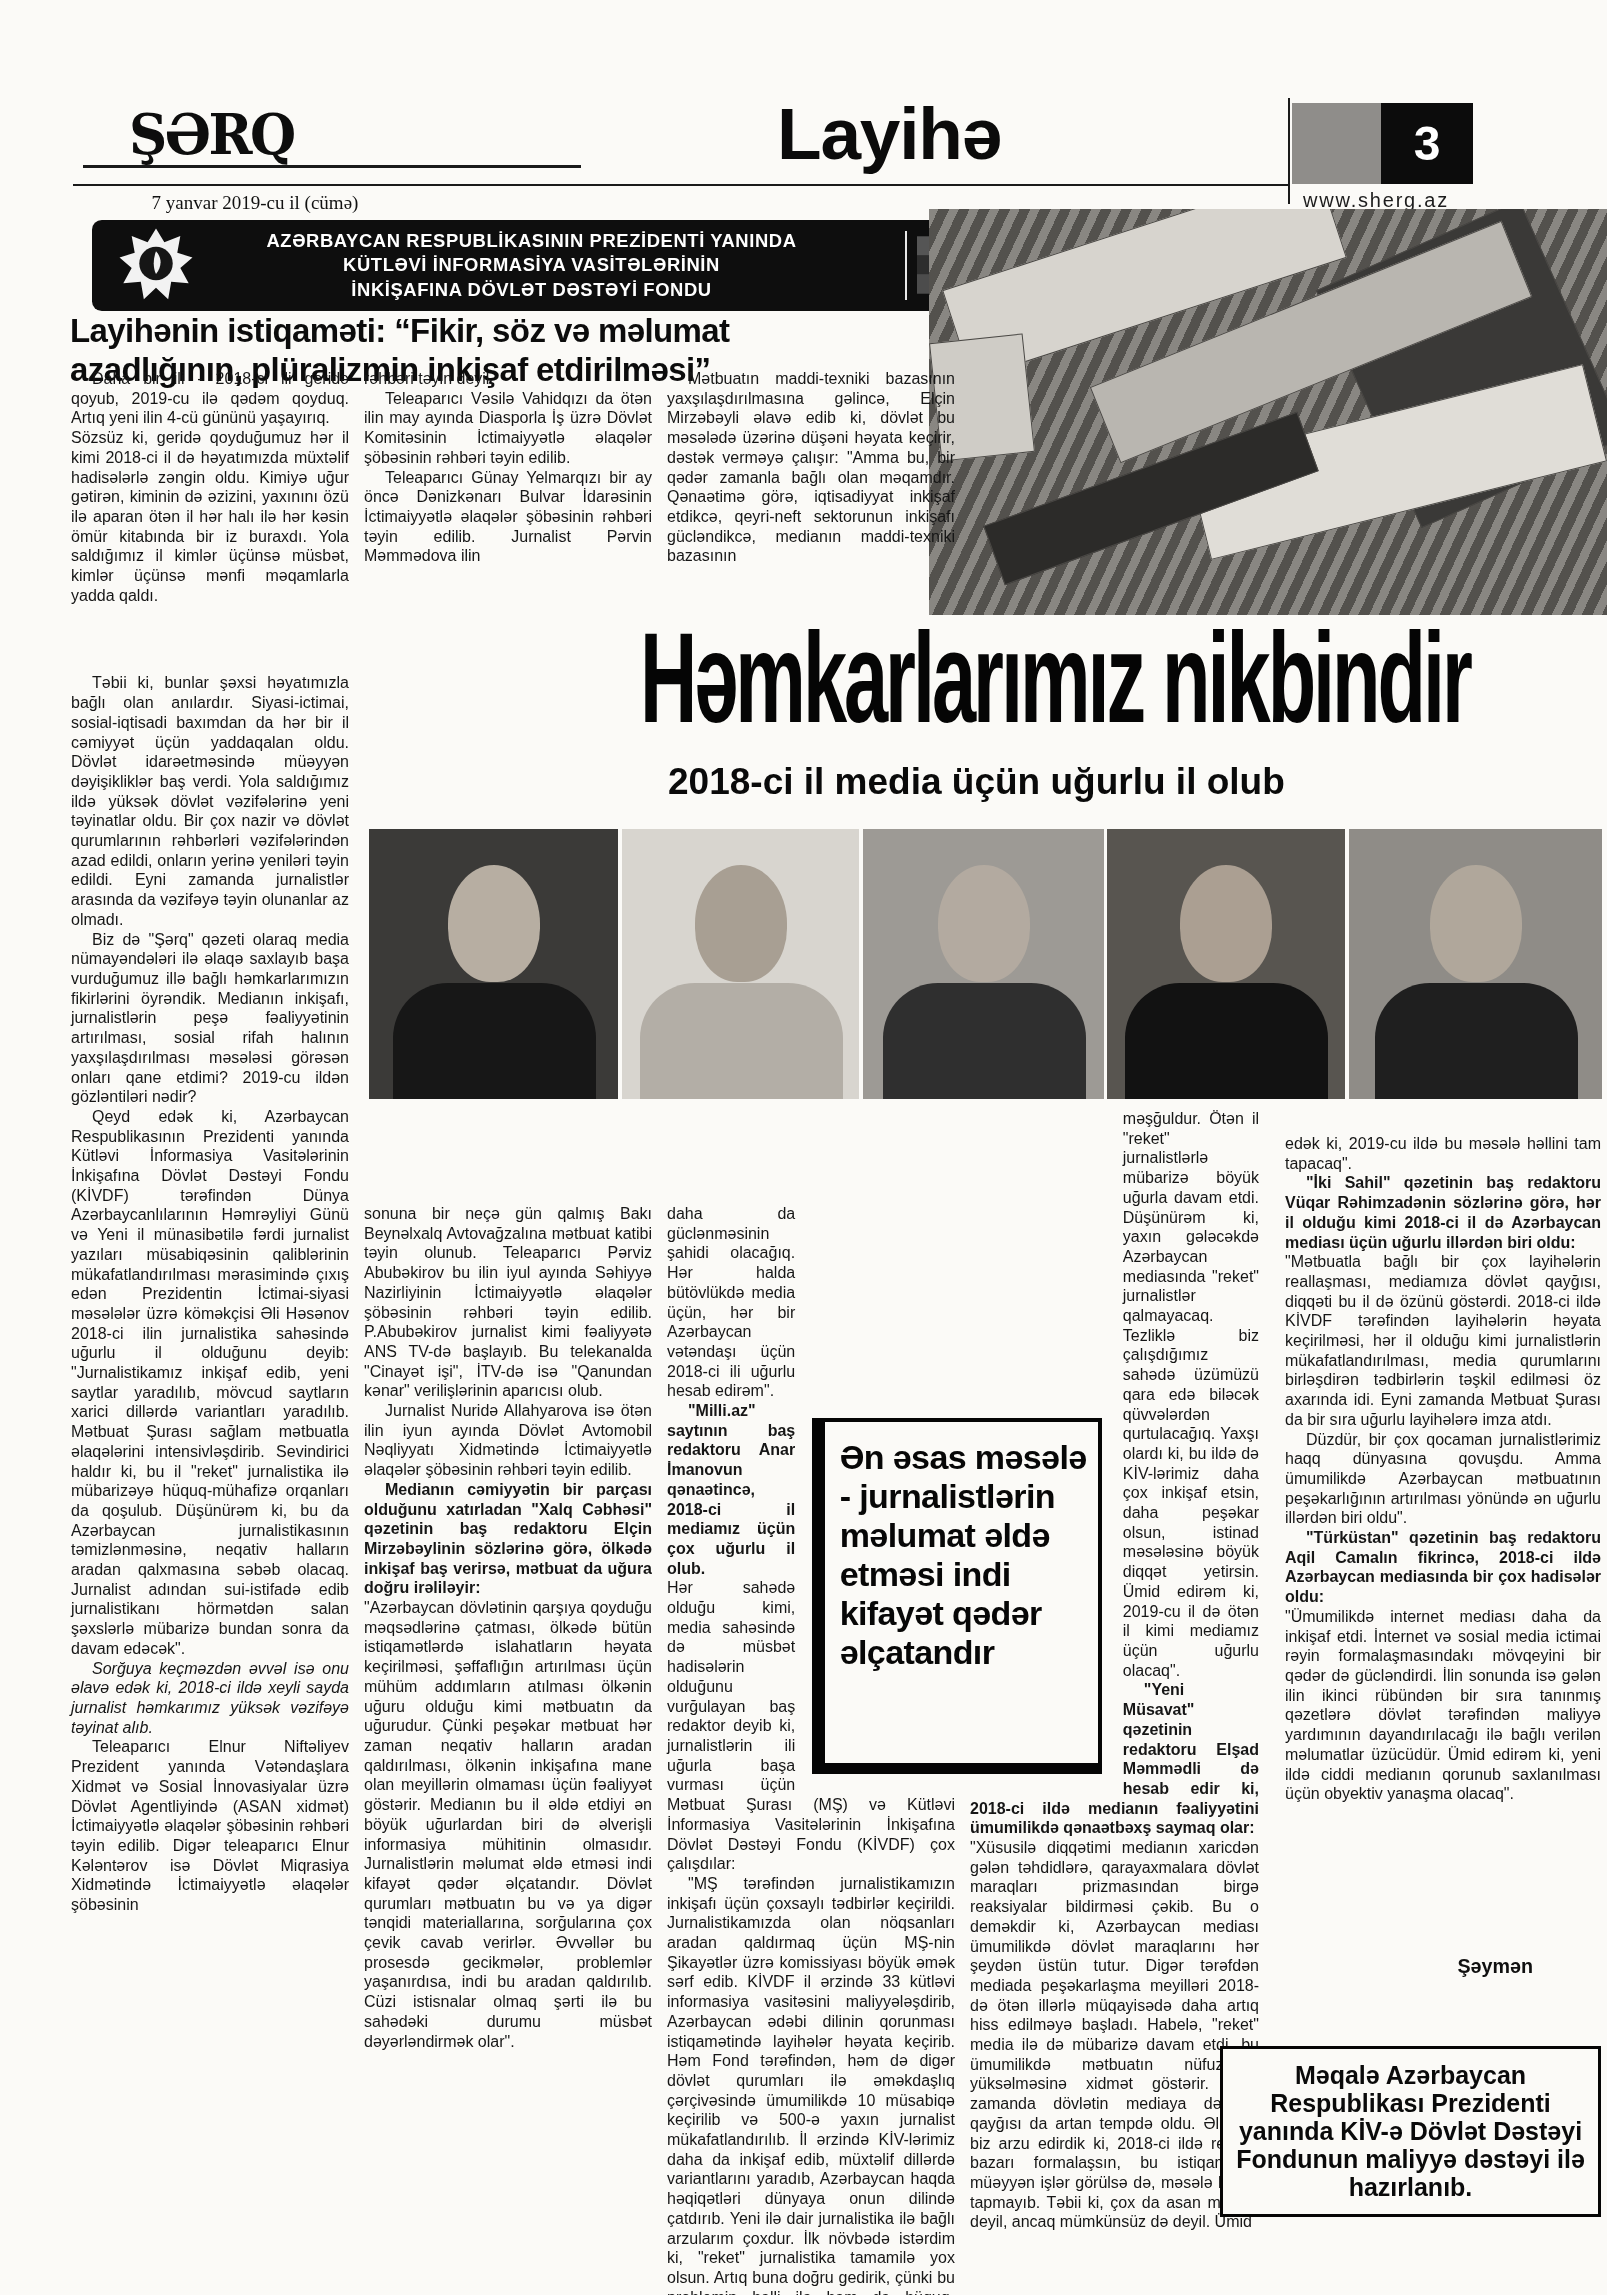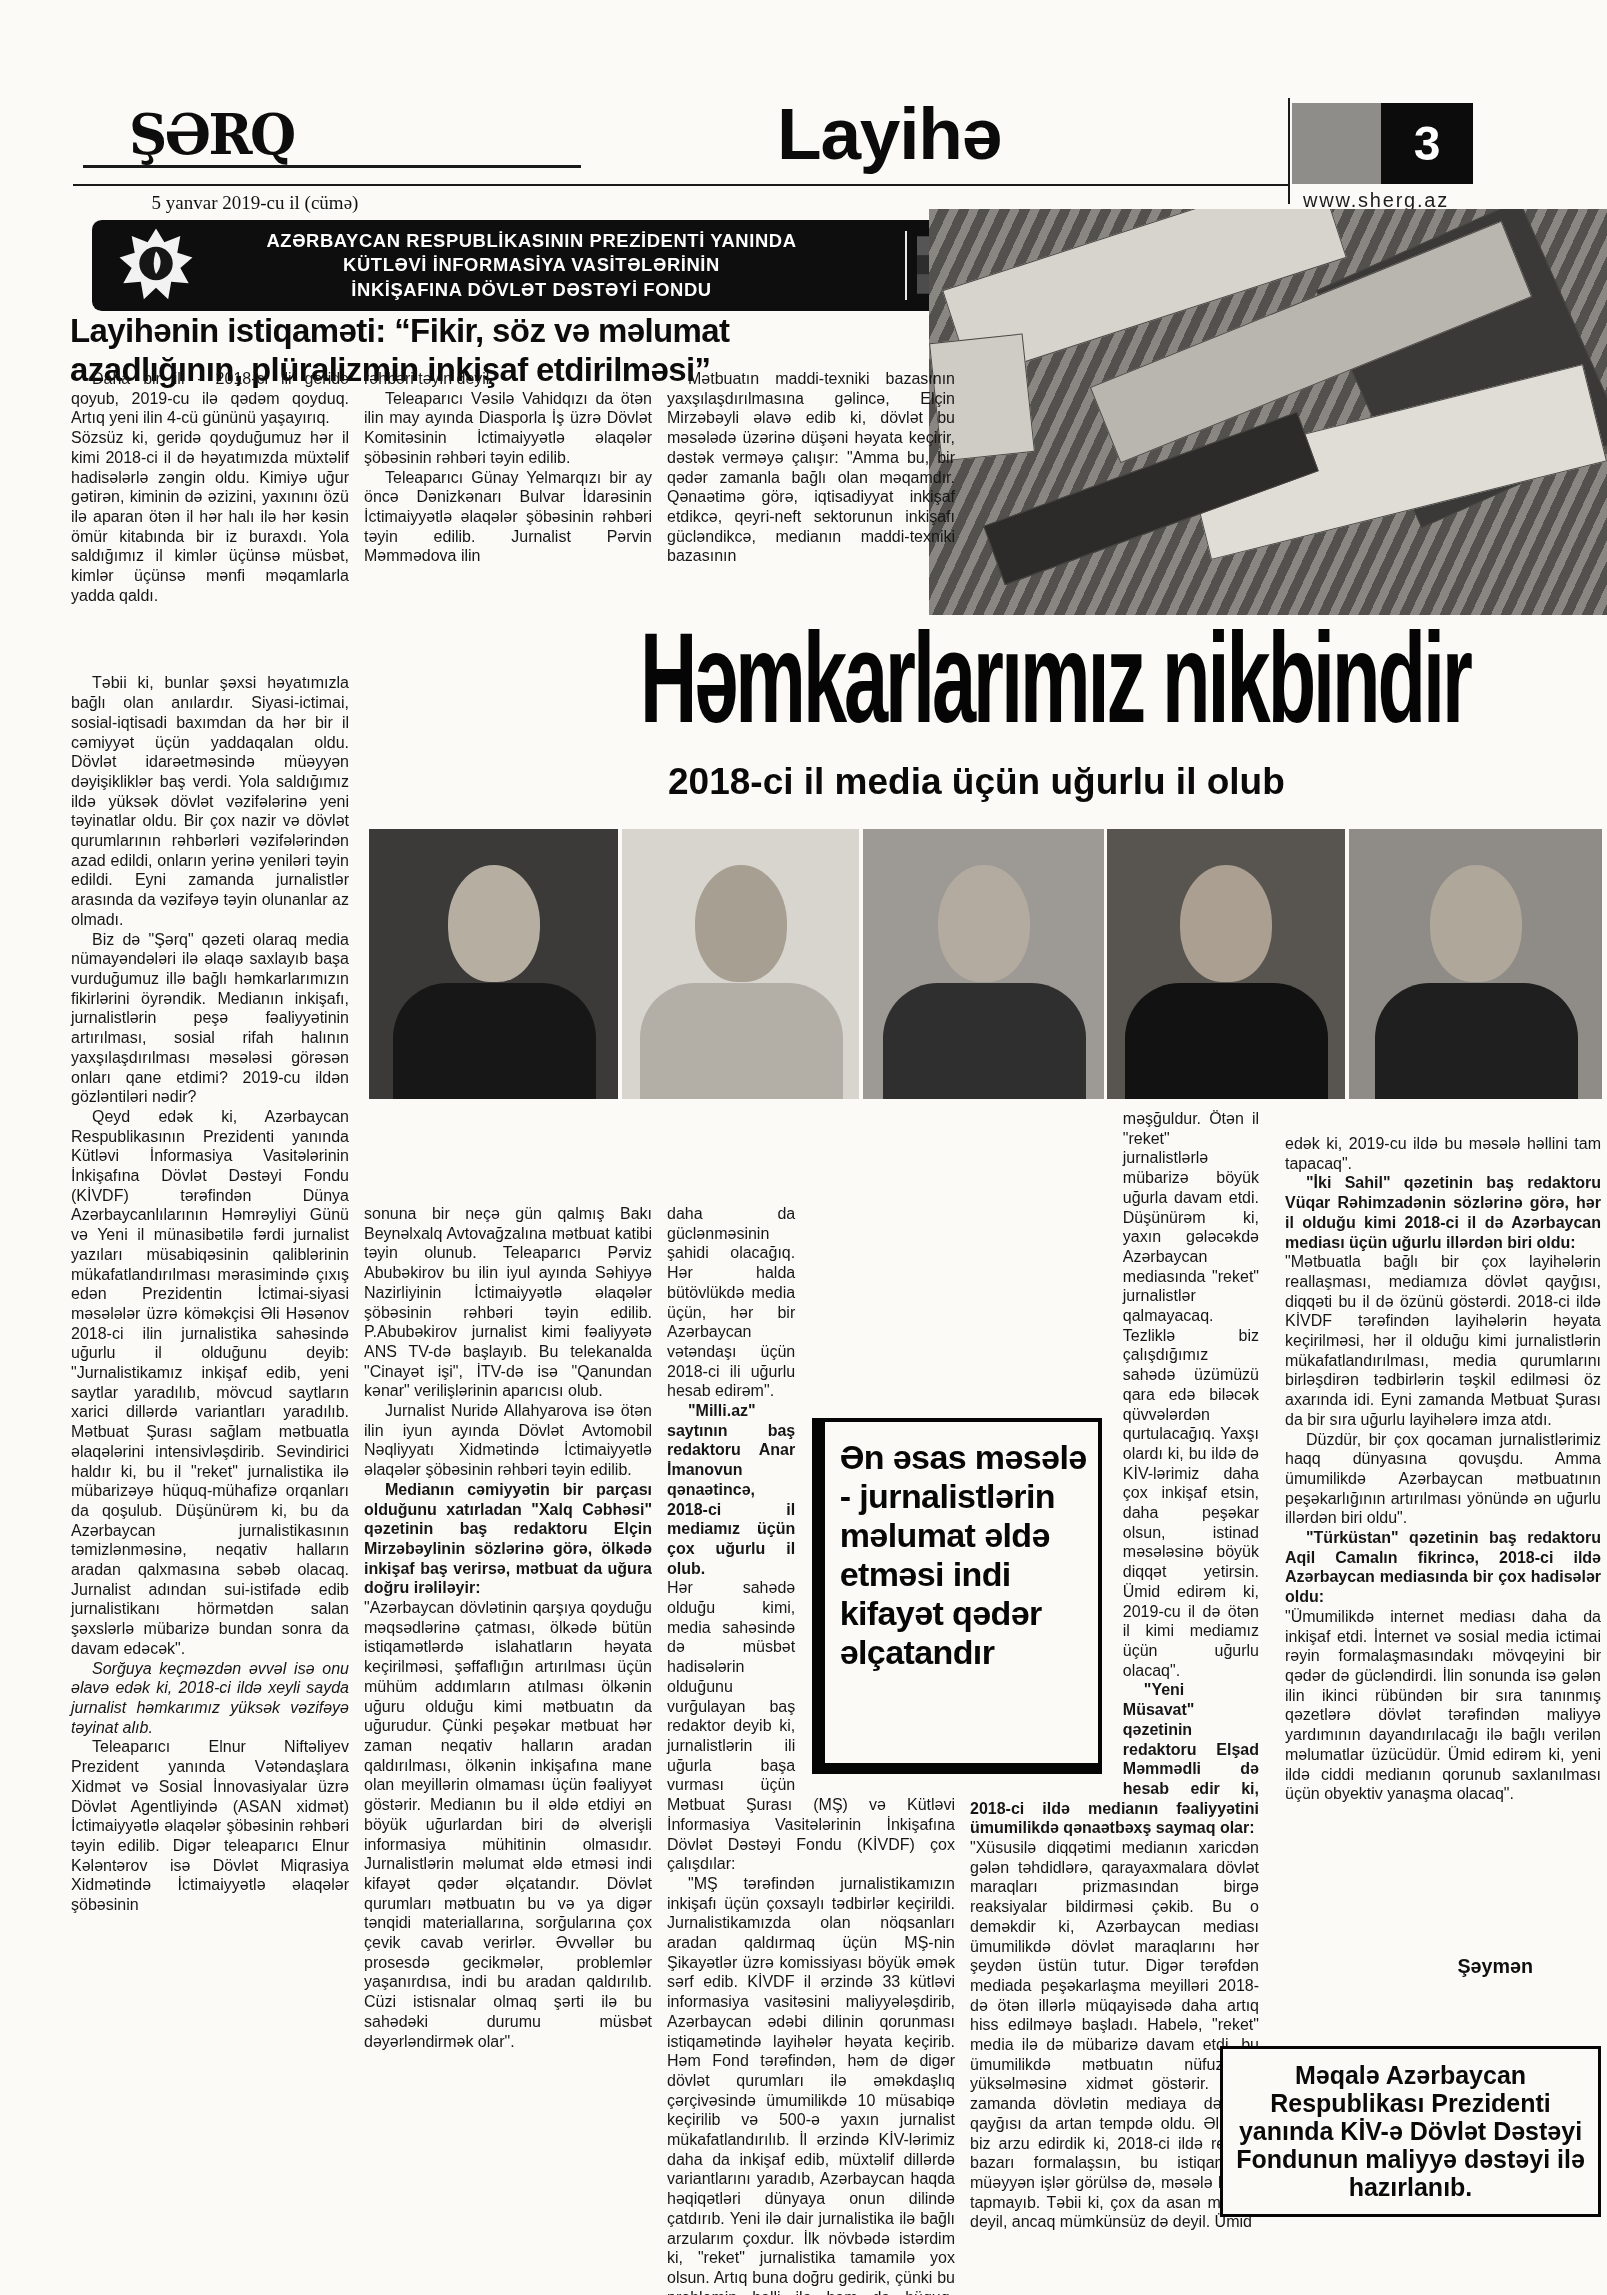--- a/index.html
+++ b/index.html
@@ -82,21 +82,21 @@
   .creditbox{position:absolute;left:1220px;top:2046px;width:381px;box-sizing:border-box;border:3.7px solid #050505;
              background:#fbfaf7;padding:12.3px 11px;text-align:center;font-weight:bold;font-size:25px;line-height:28px;color:#0a0a0a;}
 </style>
 </head>
 <body>
 
 <div class="page">
 
   <div class="logo">ŞƏRQ</div>
   <div class="rule rule-1"></div>
-  <div class="date">5 yanvar 2019-cu il (cümə)</div>
+  <div class="date">7 yanvar 2019-cu il (cümə)</div>
   <div class="rule rule-2"></div>
   <div class="section-title">Layihə</div>
   <div class="vline"></div>
   <div class="graybox"></div>
   <div class="pagenumbox">3</div>
   <div class="website">www.sherg.az</div>
 
   <div class="banner">
     <svg class="emblem" viewBox="0 0 100 100">
       <polygon points="50,2 61,20 82,12 78,34 98,40 82,54 93,74 70,72 66,95 50,80 34,95 30,72 7,74 18,54 2,40 22,34 18,12 39,20" fill="#f2f2f2"></polygon>

